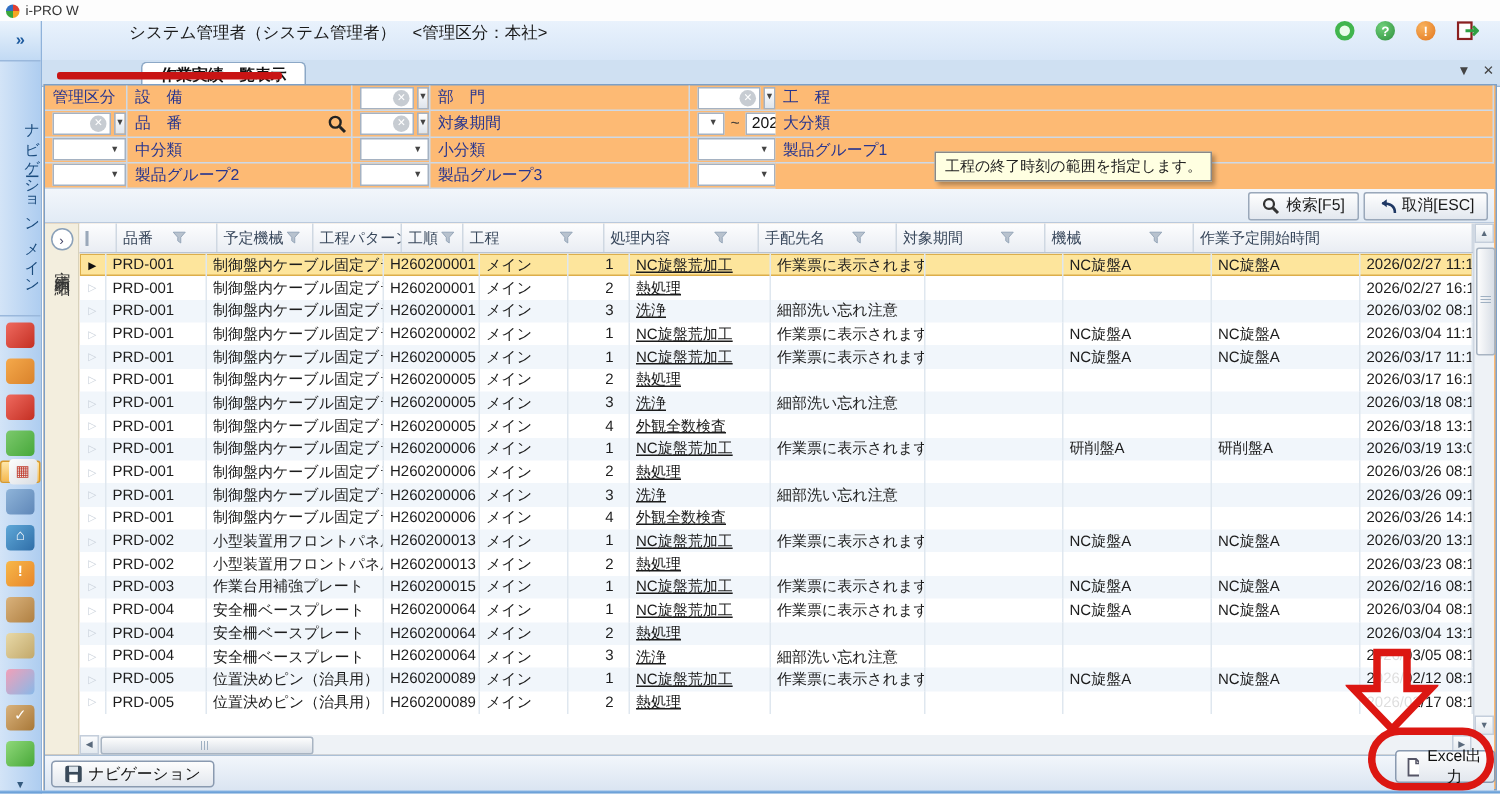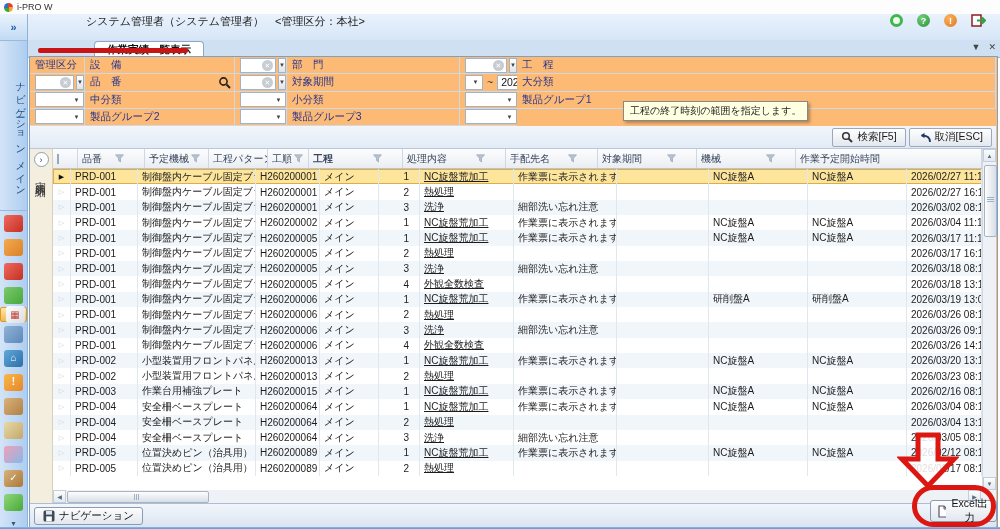--- a/index.html
+++ b/index.html
@@ -376,21 +376,21 @@
           <span>工程パターン</span>
         </div>
         <div class="hcell" style="flex: 0 0 41px;">
           <span>工順</span>
           <span class="fun">
             <svg width="9" height="9" viewBox="0 0 9 9">
               <path d="M0.5 0.8 h8 l-3 3.4 v3.8 l-2 -1.5 v-2.3 z" fill="#b8c2ce" stroke="#8fa0b4" stroke-width="0.6"></path>
             </svg>
           </span>
         </div>
-        <div class="hcell" style="flex: 0 0 94px; font-weight: bold;">
+        <div class="hcell" style="flex: 0 0 94px;">
           <span>工程</span>
           <span class="fun">
             <svg width="9" height="9" viewBox="0 0 9 9">
               <path d="M0.5 0.8 h8 l-3 3.4 v3.8 l-2 -1.5 v-2.3 z" fill="#b8c2ce" stroke="#8fa0b4" stroke-width="0.6"></path>
             </svg>
           </span>
         </div>
         <div class="hcell" style="flex: 0 0 103px; font-family: Liberation Serif, serif;">
           <span>処理内容</span>
           <span class="fun">

